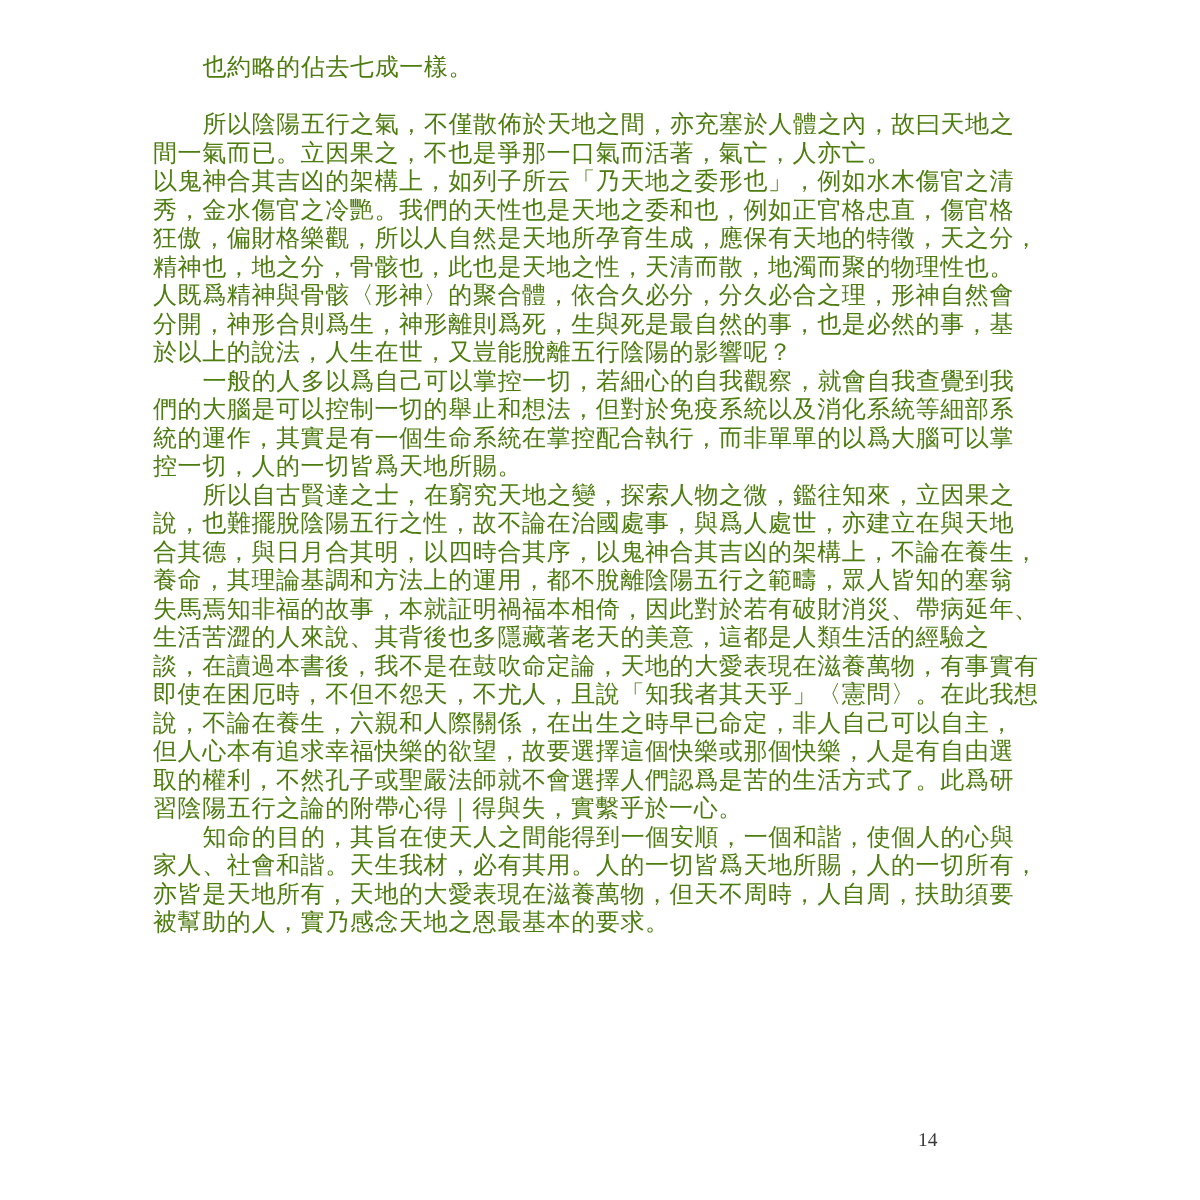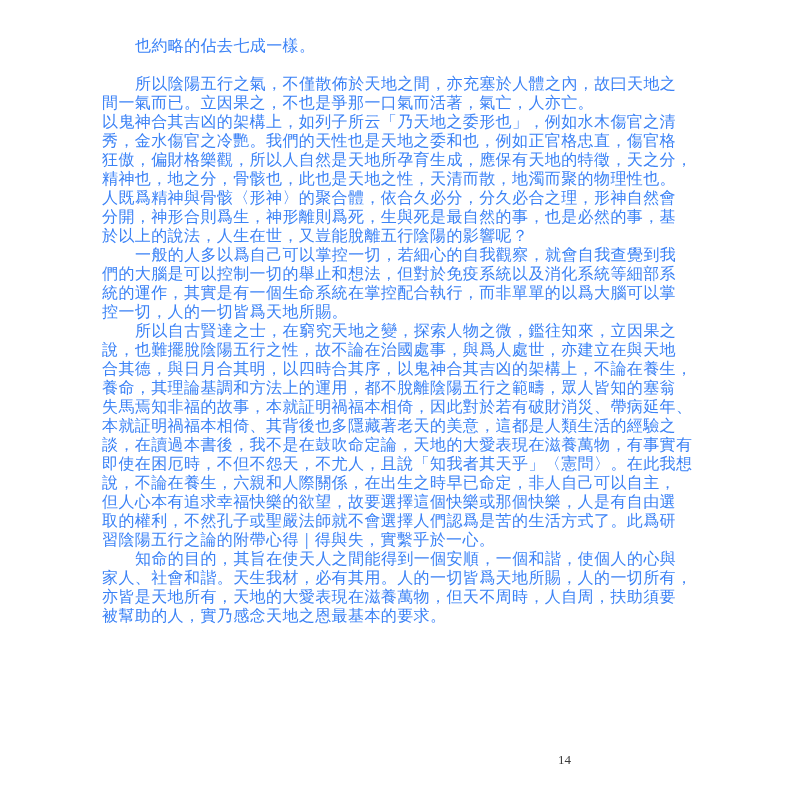--- a/index.html
+++ b/index.html
@@ -18,34 +18,34 @@
   .text-block {
     position: absolute;
     left: 102px;
     top: 36px;
     width: 602px;
   }
   .line {
     height: 19px;
     line-height: 19px;
     font-size: 16px;
-    color: #3b82f6;
+    color: #4d7c0f;
     letter-spacing: 0.4px;
     white-space: nowrap;
     text-rendering: optimizeLegibility;
   }
   .line.indent {
     padding-left: 33px;
   }
   .line.blank {
     height: 19px;
   }
   .page-number {
     position: absolute;
-    left: 558px;
+    left: 612px;
     top: 752px;
     font-size: 13px;
     line-height: 16px;
     color: #3a3a3a;
     font-family: "Liberation Serif", serif;
   }
 </style>
 </head>
 <body>
 
@@ -64,21 +64,21 @@
       <div class="line">於以上的說法，人生在世，又豈能脫離五行陰陽的影響呢？</div>
       <div class="line indent">一般的人多以爲自己可以掌控一切，若細心的自我觀察，就會自我查覺到我</div>
       <div class="line">們的大腦是可以控制一切的舉止和想法，但對於免疫系統以及消化系統等細部系</div>
       <div class="line">統的運作，其實是有一個生命系統在掌控配合執行，而非單單的以爲大腦可以掌</div>
       <div class="line">控一切，人的一切皆爲天地所賜。</div>
       <div class="line indent">所以自古賢達之士，在窮究天地之變，探索人物之微，鑑往知來，立因果之</div>
       <div class="line">說，也難擺脫陰陽五行之性，故不論在治國處事，與爲人處世，亦建立在與天地</div>
       <div class="line">合其德，與日月合其明，以四時合其序，以鬼神合其吉凶的架構上，不論在養生，</div>
       <div class="line">養命，其理論基調和方法上的運用，都不脫離陰陽五行之範疇，眾人皆知的塞翁</div>
       <div class="line">失馬焉知非福的故事，本就証明禍福本相倚，因此對於若有破財消災、帶病延年、</div>
-      <div class="line">本就証明禍福本相倚、其背後也多隱藏著老天的美意，這都是人類生活的經驗之</div>
+      <div class="line">生活苦澀的人來說、其背後也多隱藏著老天的美意，這都是人類生活的經驗之</div>
       <div class="line">談，在讀過本書後，我不是在鼓吹命定論，天地的大愛表現在滋養萬物，有事實有</div>
       <div class="line">即使在困厄時，不但不怨天，不尤人，且說「知我者其天乎」〈憲問〉。在此我想</div>
       <div class="line">說，不論在養生，六親和人際關係，在出生之時早已命定，非人自己可以自主，</div>
       <div class="line">但人心本有追求幸福快樂的欲望，故要選擇這個快樂或那個快樂，人是有自由選</div>
       <div class="line">取的權利，不然孔子或聖嚴法師就不會選擇人們認爲是苦的生活方式了。此爲研</div>
       <div class="line">習陰陽五行之論的附帶心得｜得與失，實繫乎於一心。</div>
       <div class="line indent">知命的目的，其旨在使天人之間能得到一個安順，一個和諧，使個人的心與</div>
       <div class="line">家人、社會和諧。天生我材，必有其用。人的一切皆爲天地所賜，人的一切所有，</div>
       <div class="line">亦皆是天地所有，天地的大愛表現在滋養萬物，但天不周時，人自周，扶助須要</div>
       <div class="line">被幫助的人，實乃感念天地之恩最基本的要求。</div>

